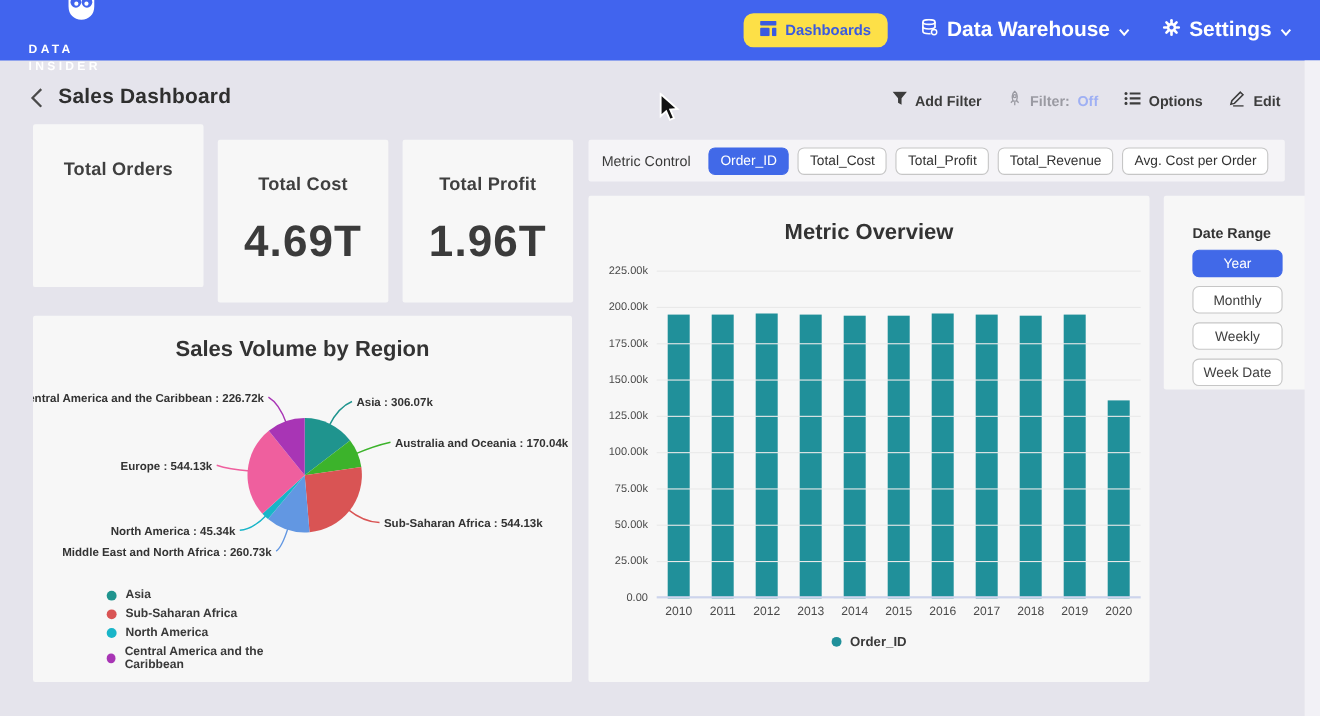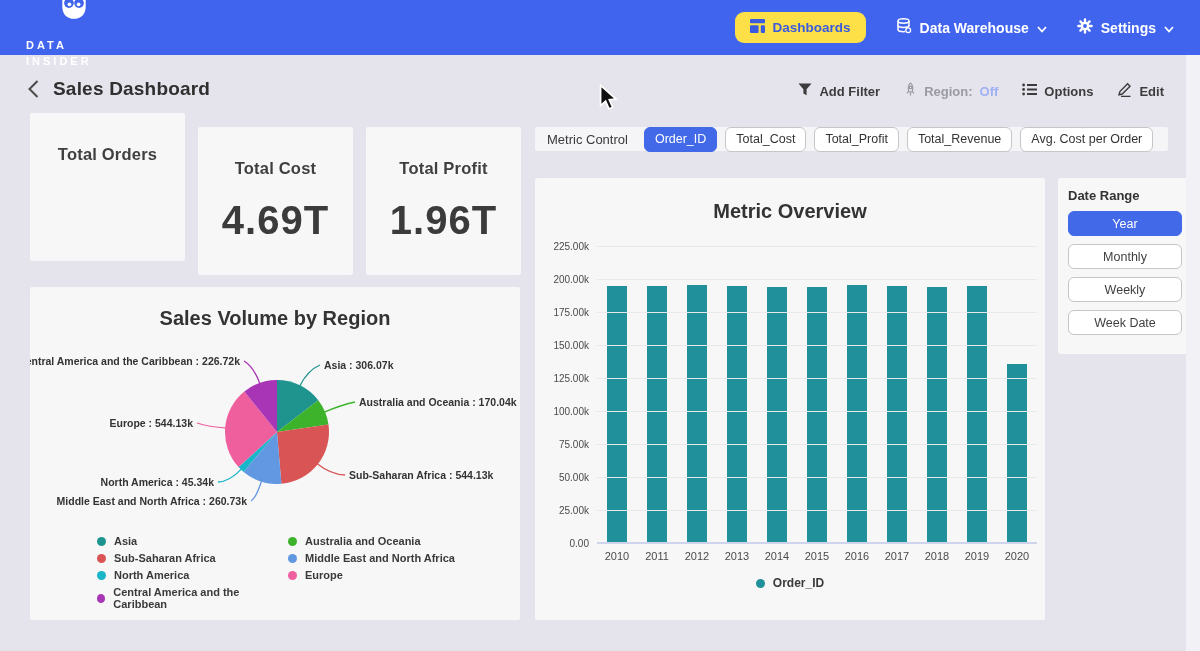--- a/index.html
+++ b/index.html
@@ -13,36 +13,36 @@
     --accent:#4169e8; --navbar:#4164ee; --card:#f7f7f7; --ink:#3a3a3a;
   }
   
   .navbar{position:absolute;left:0;top:0;width:1200px;height:55px;background:var(--navbar);
     display:flex;align-items:center;justify-content:space-between;padding:0 26px;}
   .brand{display:flex;align-items:flex-end;gap:12px;cursor:pointer;flex-direction:column;}
   .brand-text{color:#fff;font-size:11px;font-weight:bold;letter-spacing:3px;line-height:1.45;display:flex;flex-direction:column;}
   .nav-right{display:flex;align-items:center;gap:30px;}
   .pill-btn{display:flex;align-items:center;gap:8px;background:#fde047;border:none;border-radius:9px;
     padding:7px 15px;color:#3a5ae0;font-weight:bold;font-size:13.5px;cursor:pointer;font-family:inherit;}
-  .nav-item{display:flex;align-items:center;gap:8px;color:#fff;font-size:14px;font-weight:bold;cursor:pointer;}
+  .nav-item{display:flex;align-items:center;gap:8px;color:#fff;font-size:19px;font-weight:bold;cursor:pointer;}
   
   .page-header{position:absolute;left:28px;top:78px;display:flex;align-items:center;gap:14px;}
   .page-title{font-size:19px;color:#2f2f2f;font-weight:bold;letter-spacing:.2px;}
   .header-actions{position:absolute;right:36px;top:82px;display:flex;align-items:center;gap:24px;}
   .action{display:flex;align-items:center;gap:7px;font-size:13px;font-weight:bold;color:#3c3c3c;cursor:pointer;}
   .action.muted{color:#9a9aa2;}
   .boost-state{color:#9fb0f4;}
   
   .card{position:absolute;background:var(--card);border-radius:2px;}
   .kpi{width:155px;height:148px;display:flex;flex-direction:column;align-items:center;padding-top:32px;}
   .kpi-label{font-size:16.5px;color:#3f3f3f;font-weight:bold;letter-spacing:.2px;}
   .kpi-value{font-size:40px;color:#3b3b3b;font-weight:bold;margin-top:20px;letter-spacing:1px;}
   .card-title{text-align:center;font-size:20px;color:#333;font-weight:bold;}
   
-  .metric-strip{position:absolute;left:535px;top:127px;width:633px;height:24px;background:#f5f4f7;
+  .metric-strip{position:absolute;left:535px;top:127px;width:633px;height:38px;background:#f5f4f7;
     border-radius:2px;display:flex;align-items:center;padding:0 12px;gap:8px;}
   .metric-strip-label{font-size:13px;color:#3a3a3a;margin-right:8px;}
   .chip{height:25px;padding:0 10px;border-radius:6px;border:1px solid #c6c6c6;background:#fff;color:#333;
     font-size:12.5px;font-family:inherit;cursor:pointer;display:flex;align-items:center;}
   .chip.selected{background:var(--accent);border-color:var(--accent);color:#fff;}
   
   .bar-card{left:535px;top:178px;width:510px;height:442px;}
   .bar-card .card-title{margin-top:22px;}
   .bar-plot{position:absolute;left:62px;top:69px;width:440px;height:297px;}
   .gridline{position:absolute;left:0;width:100%;height:1px;background:#e9e9e9;}
@@ -60,21 +60,21 @@
   
   .pie-card{left:30px;top:287px;width:490px;height:333px;}
   .pie-card .card-title{margin-top:20px;}
   .pie-svg{position:absolute;left:0;top:46px;}
   .pie-legend{position:absolute;left:0;top:248px;width:100%;display:flex;}
   .pie-legend-col{display:flex;flex-direction:column;gap:5px;}
   .pie-legend-col.c1{margin-left:67px;width:185px;}
   .pie-legend-col.c2{margin-left:6px;}
   .pie-legend-row{display:flex;align-items:center;gap:8px;font-size:11px;font-weight:bold;color:#3a3a3a;}
   
-  .date-card{left:1058px;top:178px;width:134px;height:176px;padding:10px;}
+  .date-card{left:1058px;top:178px;width:134px;height:176px;padding:26px;}
   .date-card-label{font-size:13px;color:#333;font-weight:bold;margin-bottom:2px;}
   .range-btn{width:100%;height:25px;margin-top:8px;border-radius:6px;border:1px solid #c6c6c6;background:#fff;
     color:#3f3f3f;font-size:12.5px;font-family:inherit;cursor:pointer;display:block;}
   .range-btn.selected{background:var(--accent);border-color:var(--accent);color:#fff;}
   
   .scrollbar-track{position:absolute;right:0;top:55px;width:14px;height:596px;background:#f2f1f6;}
   .cursor{position:absolute;left:597px;top:84px;pointer-events:none;}
 </style>
 </head>
 <body>
@@ -170,21 +170,21 @@
     <span>Add Filter</span>
   </div>
   <div class="action muted">
     <span>
       <svg width="13" height="15" viewBox="0 0 13 15" fill="none" stroke="#9a9aa2" stroke-width="1.2">
         <path d="M6.5 1 C9 3 9.4 7 7.8 10 H5.2 C3.6 7 4 3 6.5 1 Z"></path>
         <circle cx="6.5" cy="5.4" r="1.3"></circle>
         <path d="M4.9 9.2 L3 11.4 M8.1 9.2 L10 11.4 M6.5 10.6 V13.6"></path>
       </svg>
     </span>
-    <span>Region:</span>
+    <span>Filter:</span>
     <span class="boost-state">Off</span>
   </div>
   <div class="action">
     <span>
       <svg width="15" height="13" viewBox="0 0 15 13">
         <g fill="#3c3c3c">
             <circle cx="1.6" cy="2" r="1.4"></circle>
             <circle cx="1.6" cy="6.5" r="1.4"></circle>
             <circle cx="1.6" cy="11" r="1.4"></circle>
           </g>
@@ -268,34 +268,20 @@
         </div>
         <div class="pie-legend-row">
           <span class="legend-dot" style="background: rgb(25, 181, 200);"></span>
           <span>North America</span>
         </div>
         <div class="pie-legend-row">
           <span class="legend-dot" style="background: rgb(168, 53, 181);"></span>
           <span>Central America and the Caribbean</span>
         </div>
       </div>
-    <div class="pie-legend-col c2" id="pie-legend-col2">
-        <div class="pie-legend-row">
-          <span class="legend-dot" style="background: rgb(60, 179, 43);"></span>
-          <span>Australia and Oceania</span>
-        </div>
-        <div class="pie-legend-row">
-          <span class="legend-dot" style="background: rgb(98, 151, 226);"></span>
-          <span>Middle East and North Africa</span>
-        </div>
-        <div class="pie-legend-row">
-          <span class="legend-dot" style="background: rgb(239, 95, 158);"></span>
-          <span>Europe</span>
-        </div>
-      </div>
   </div>
 </div>
 
 <div class="card bar-card">
   <div class="card-title">Metric Overview</div>
   <div class="bar-ylabels" id="bar-ylabels">
       <div class="ytick" style="bottom: calc(100% - 5px);">225.00k</div>
       <div class="ytick" style="bottom: calc(88.8889% - 5px);">200.00k</div>
       <div class="ytick" style="bottom: calc(77.7778% - 5px);">175.00k</div>
       <div class="ytick" style="bottom: calc(66.6667% - 5px);">150.00k</div>

